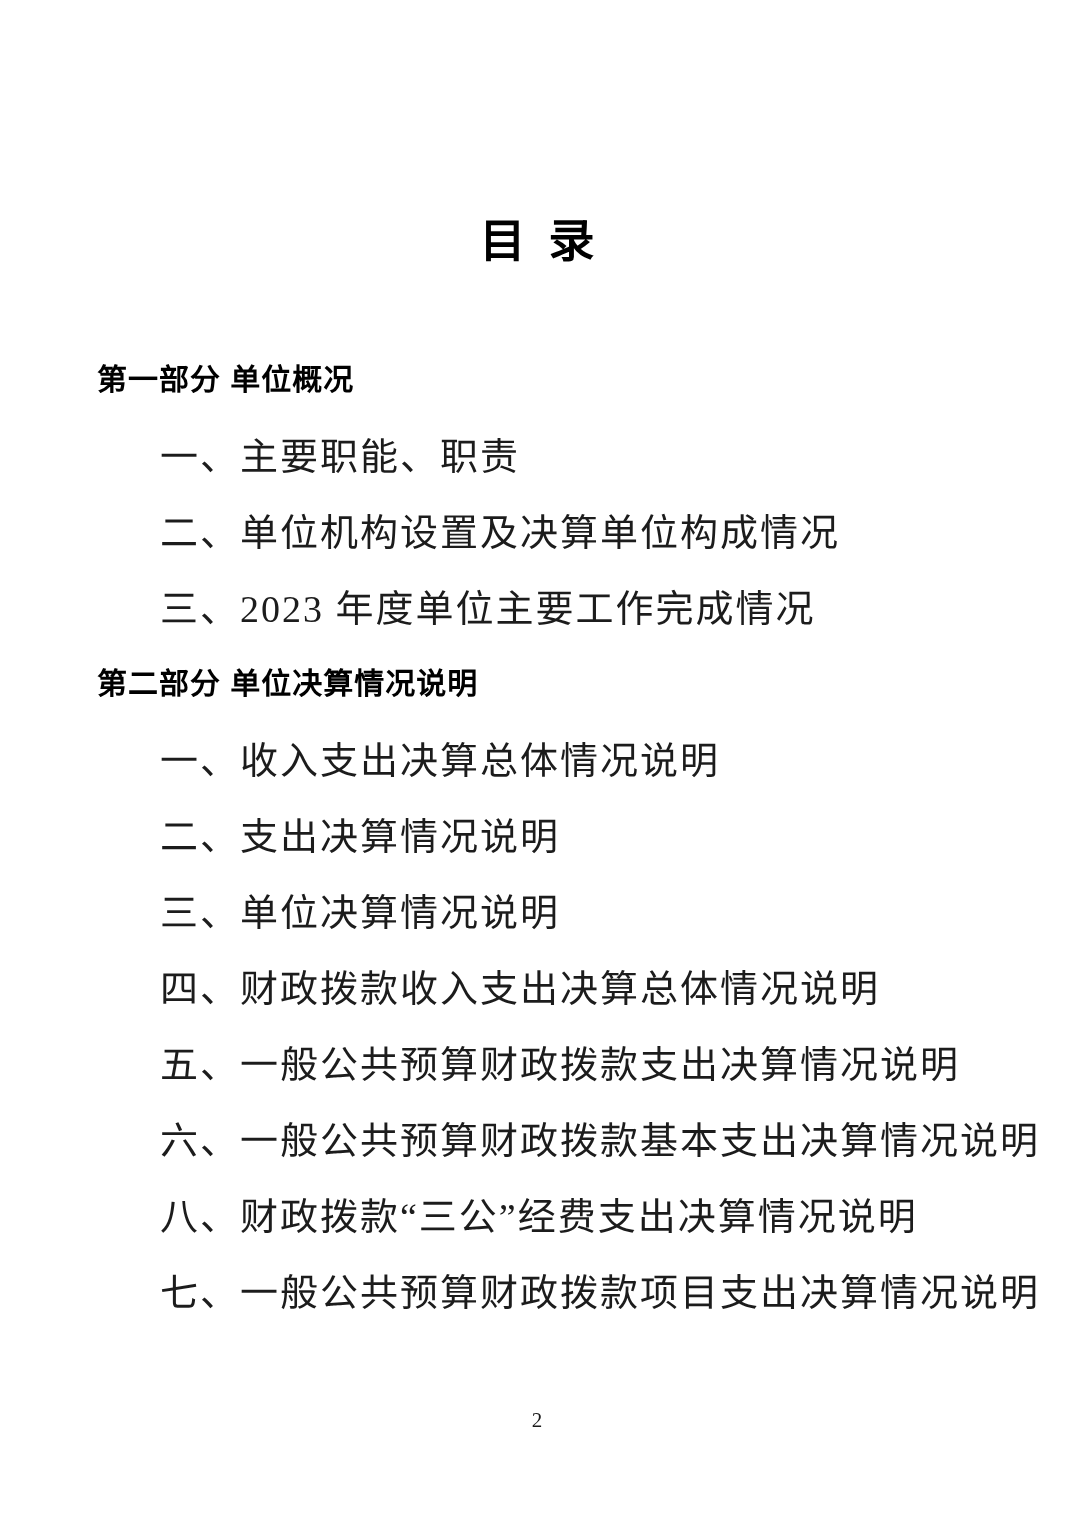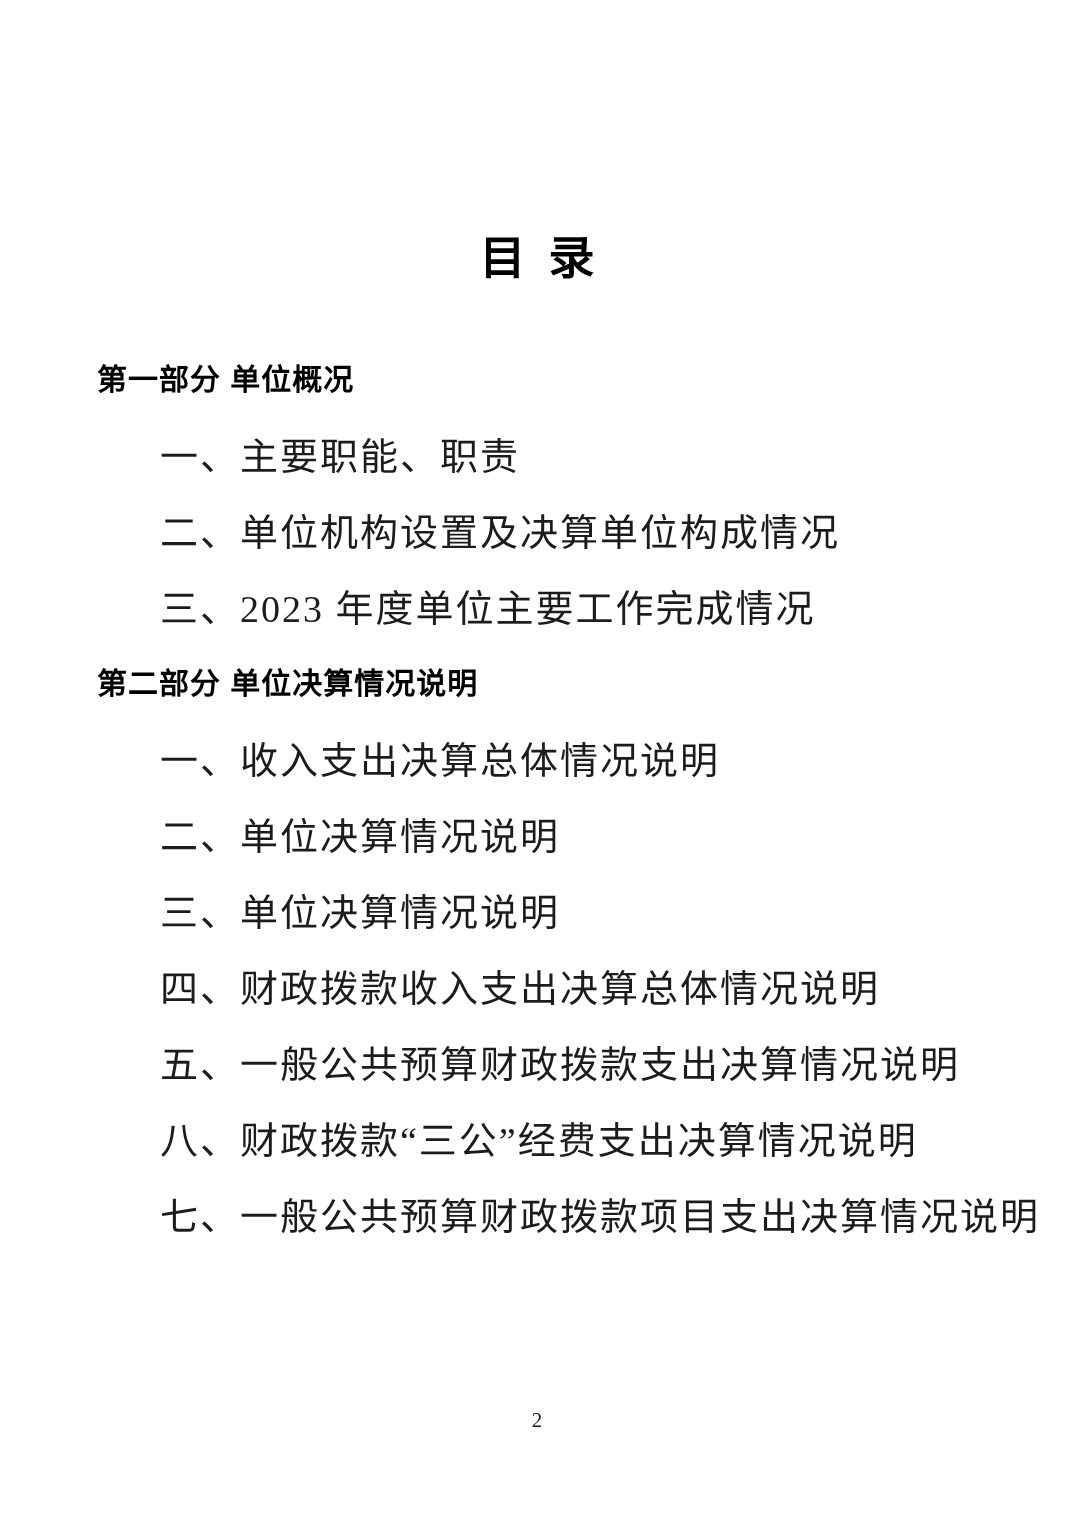--- a/index.html
+++ b/index.html
@@ -15,21 +15,21 @@
     font-family: "Liberation Serif", serif;
     color: #000000;
   }
   .doc-page {
     position: absolute;
     inset: 0;
     background: #ffffff;
   }
   .doc-title {
     position: absolute;
-    top: 229px;
+    top: 212px;
     left: 0;
     width: 100%;
     margin: 0;
     text-align: center;
     font-family: "Liberation Serif", serif;
     font-size: 46px;
     line-height: 60px;
     font-weight: 700;
     color: #000000;
     white-space: pre;
@@ -86,28 +86,29 @@
     <div class="line toc-item">一、主要职能、职责</div>
 
     <div class="line toc-item">二、单位机构设置及决算单位构成情况</div>
 
     <div class="line toc-item">三、2023 年度单位主要工作完成情况</div>
 
     <div class="line section-heading">第二部分  单位决算情况说明</div>
 
     <div class="line toc-item">一、收入支出决算总体情况说明</div>
 
-    <div class="line toc-item">二、单位决算情况说明</div>
+    <div class="line toc-item">二、支出决算情况说明</div>
 
     <div class="line toc-item">三、单位决算情况说明</div>
 
     <div class="line toc-item">四、财政拨款收入支出决算总体情况说明</div>
 
     <div class="line toc-item">五、一般公共预算财政拨款支出决算情况说明</div>
 
+    <div class="line toc-item">六、一般公共预算财政拨款基本支出决算情况说明</div>
 
     <div class="line toc-item">八、财政拨款“三公”经费支出决算情况说明</div>
 
     <div class="line toc-item">七、一般公共预算财政拨款项目支出决算情况说明</div>
 
   </div>
 
   <div class="page-number">2</div>
 
 </div>

